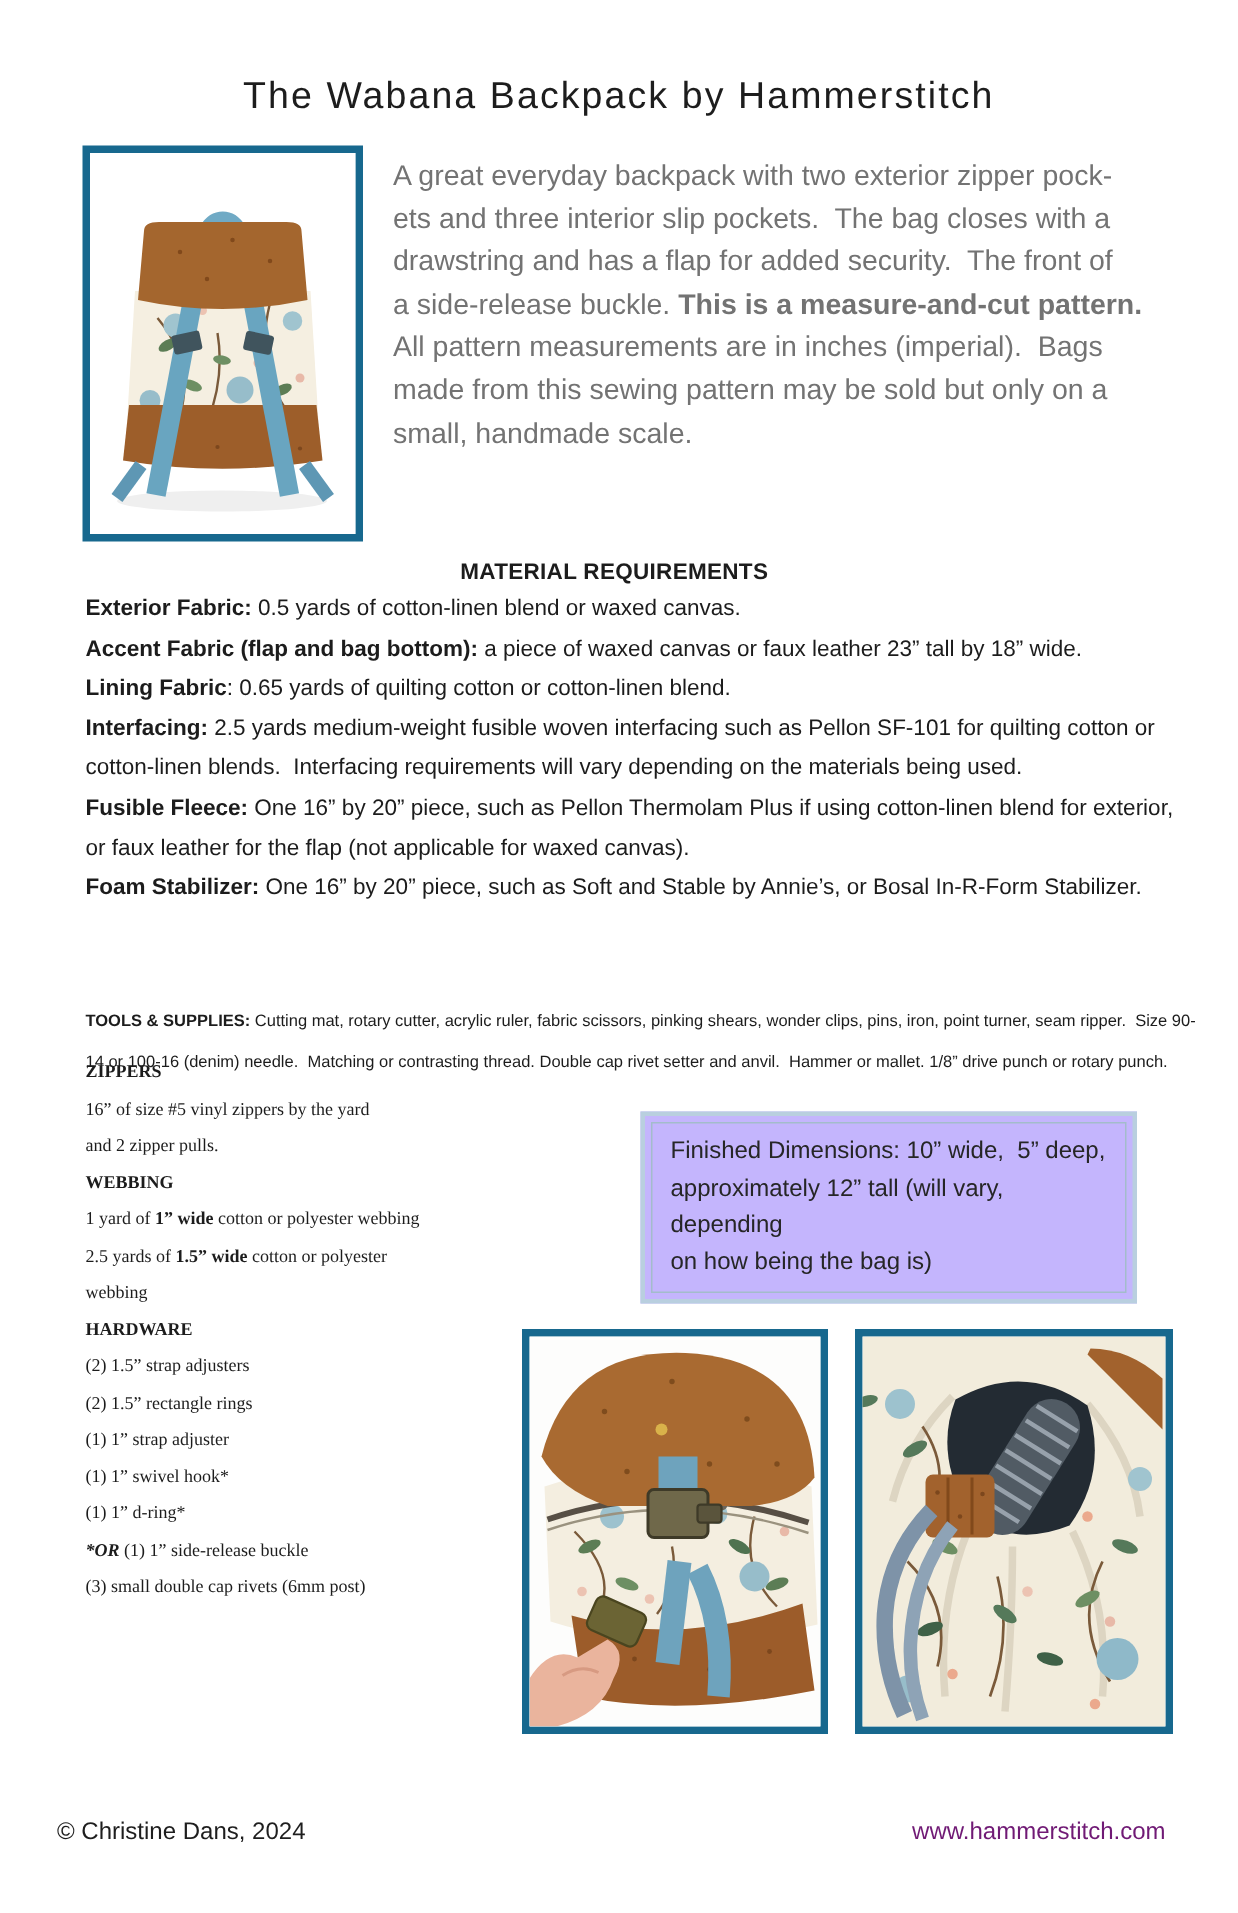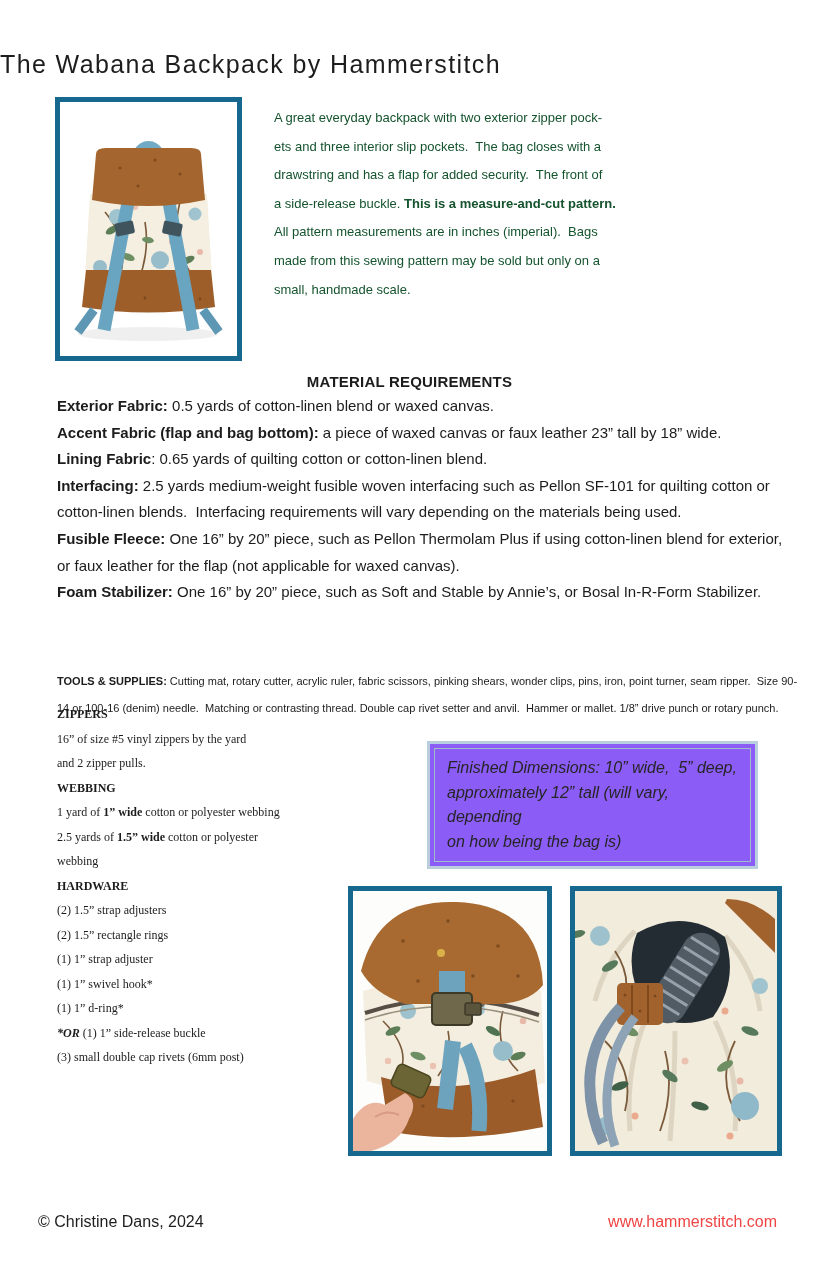--- a/index.html
+++ b/index.html
@@ -4,57 +4,57 @@
 <style>
   html,body{margin:0;padding:0;}
   body{
     width:825px;height:1275px;background:#ffffff;position:relative;
     font-family:"Liberation Sans", sans-serif;color:#1c1c1c;overflow:hidden;
   }
   .abs{position:absolute;}
   .t{white-space:pre-wrap;}
   
   .page-title{
-    left:0;right:0;top:50px;
+    left:0;right:0;top:50px;text-align:center;
     font-size:25px;letter-spacing:1.4px;color:#1d1d1d;font-weight:400;
   }
   
   .photo-frame{background:#ffffff;border:5px solid #17688e;box-sizing:border-box;}
   .photo-frame svg{display:block;}
   #photo-back{left:55px;top:97px;width:187px;height:264px;}
   #photo-buckle{left:348px;top:886px;width:204px;height:270px;}
   #photo-drawstring{left:570px;top:886px;width:212px;height:270px;}
   
-  .intro{left:274px;top:104px;width:525px;font-size:13px;line-height:28.6px;color:#14532d;}
+  .intro{left:262px;top:104px;width:525px;font-size:19px;line-height:28.6px;color:#737373;}
   .intro b{font-weight:bold;}
   
   .mat-heading{left:0;right:6px;top:373px;text-align:center;font-weight:bold;font-size:15px;letter-spacing:.2px;}
   .mat{left:57px;top:393px;width:742px;font-size:15px;line-height:26.6px;}
   .mat p{margin:0;}
   .mat b{font-weight:bold;}
   
   .tools{left:57px;top:628px;width:742px;font-size:11px;line-height:26.6px;margin-top:40px;}
   .tools b{font-weight:bold;}
   
   .supplies{left:57px;top:702px;width:335px;font-size:12px;line-height:24.5px;font-family:Liberation Serif, serif;}
   .supplies .h{font-weight:bold;}
   .supplies b{font-weight:bold;}
   .supplies .bi{font-weight:bold;font-style:italic;}
   
   .dims-outer{
     left:427px;top:741px;width:331px;box-sizing:border-box;
-    border:3px solid #b9cfdf;padding:4px;background:#8b5cf6;font-style:italic;
+    border:3px solid #b9cfdf;padding:4px;background:#c4b5fd;
   }
   .dims-inner{
     border:1px solid #a3bccb;padding:7px 12px;
     font-size:16px;line-height:24.5px;color:#262626;
   }
   
   .footer-left{left:38px;top:1213px;font-size:16px;color:#1e1e1e;}
-  .footer-right{right:48px;top:1213px;font-size:16px;color:#ef4444;}
+  .footer-right{right:48px;top:1213px;font-size:16px;color:#701a75;}
 </style>
 </head>
 <body>
 
 <div class="abs page-title">The Wabana Backpack by Hammerstitch</div>
 
 <div class="abs photo-frame" id="photo-back">
   <svg width="177" height="254" viewBox="0 0 177 254">
     <rect width="177" height="254" fill="#ffffff"></rect>
     <ellipse cx="88" cy="232" rx="70" ry="7" fill="#efefef"></ellipse>

